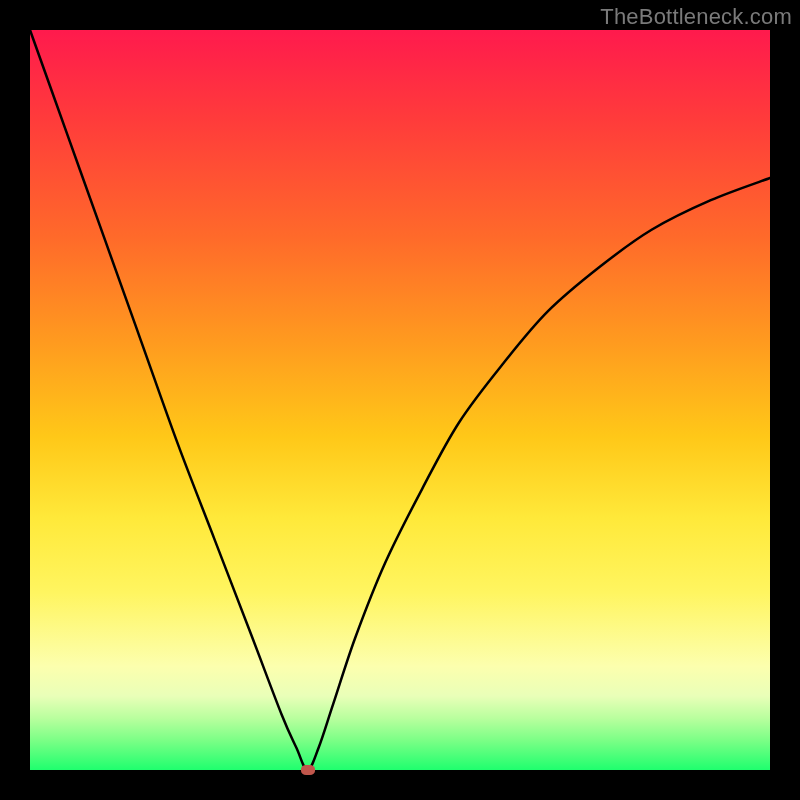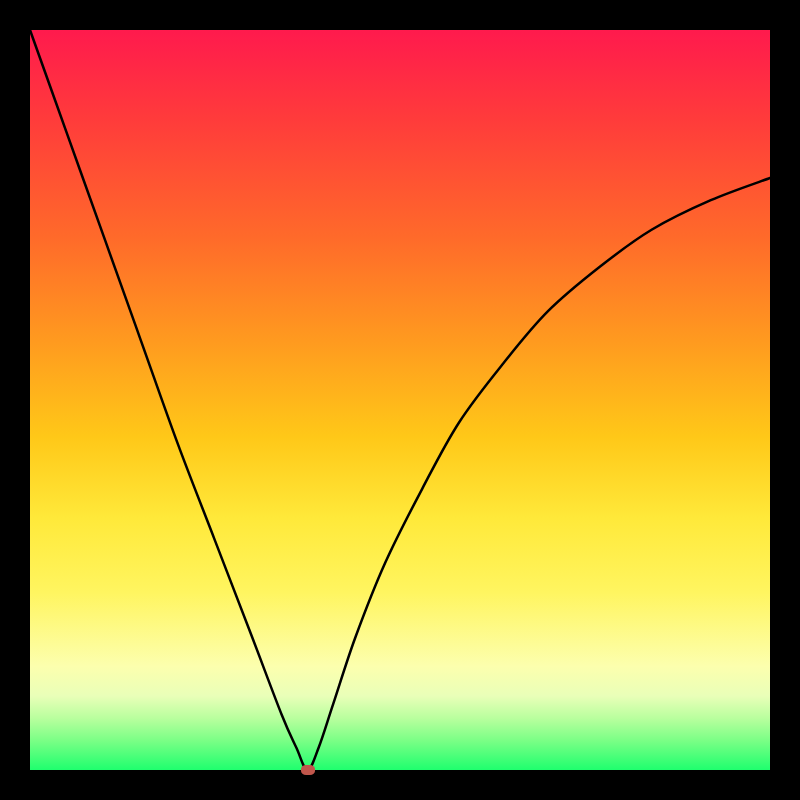--- a/index.html
+++ b/index.html
@@ -62,19 +62,20 @@
     height: 10px;
     border-radius: 5px / 4px;
     background: #c0564c;
     transform: translate(-50%, -50%);
   }
 </style>
 </head>
 <body>
 
 <div class="frame">
+  <div class="watermark">TheBottleneck.com</div>
   <div class="plot">
     <svg class="curve" viewBox="0 0 740 740">
       <path id="curve-path" fill="none" stroke="#000000" stroke-width="2.5" stroke-linecap="round" stroke-linejoin="round" d="M 0 0 C 6.166666666666667 17.26666666666667 24.666666666666664 69.06666666666669 37 103.60000000000002 C 49.333333333333336 138.13333333333335 61.666666666666664 172.6666666666667 74 207.20000000000005 C 86.33333333333333 241.73333333333338 98.66666666666667 276.2666666666667 111 310.8 C 123.33333333333333 345.3333333333333 135.66666666666666 381.09999999999997 148 414.4 C 160.33333333333334 447.7 172.66666666666666 478.53333333333336 185 510.6 C 197.33333333333334 542.6666666666667 210.9 577.8166666666666 222 606.8 C 233.1 635.7833333333333 244.20000000000002 666 251.60000000000002 684.5 C 259 703 262.0833333333333 708.55 266.4 717.8 C 270.71666666666664 727.05 273.8 740 277.5 740 C 281.2 740 284.28333333333336 728.9 288.6 717.8 C 292.9166666666667 706.6999999999999 297.2333333333333 691.9 303.4 673.4 C 309.56666666666666 654.9 316.9666666666667 630.2333333333333 325.6 606.8 C 334.23333333333335 583.3666666666666 344.09999999999997 557.4666666666666 355.2 532.8 C 366.3 508.1333333333333 379.86666666666673 482.23333333333335 392.20000000000005 458.8 C 404.53333333333336 435.3666666666667 415.6333333333333 413.16666666666674 429.2 392.20000000000005 C 442.76666666666665 371.23333333333335 458.8 351.49999999999994 473.6 332.99999999999994 C 488.40000000000003 314.49999999999994 501.96666666666664 297.23333333333335 518 281.2 C 534.0333333333333 265.16666666666663 552.5333333333334 250.36666666666662 569.8000000000001 236.79999999999995 C 587.0666666666667 223.2333333333333 603.1 210.90000000000006 621.6 199.80000000000007 C 640.1 188.70000000000007 661.0666666666667 178.8333333333333 680.8000000000001 170.19999999999993 C 700.5333333333334 161.56666666666658 730.1333333333333 151.7 740 148"></path>
     </svg>
     <div class="marker" id="min-marker" style="left: 277.5px; top: 740px; background: rgb(192, 86, 76);"></div>
   </div>
 </div>
 
 </body></html>

